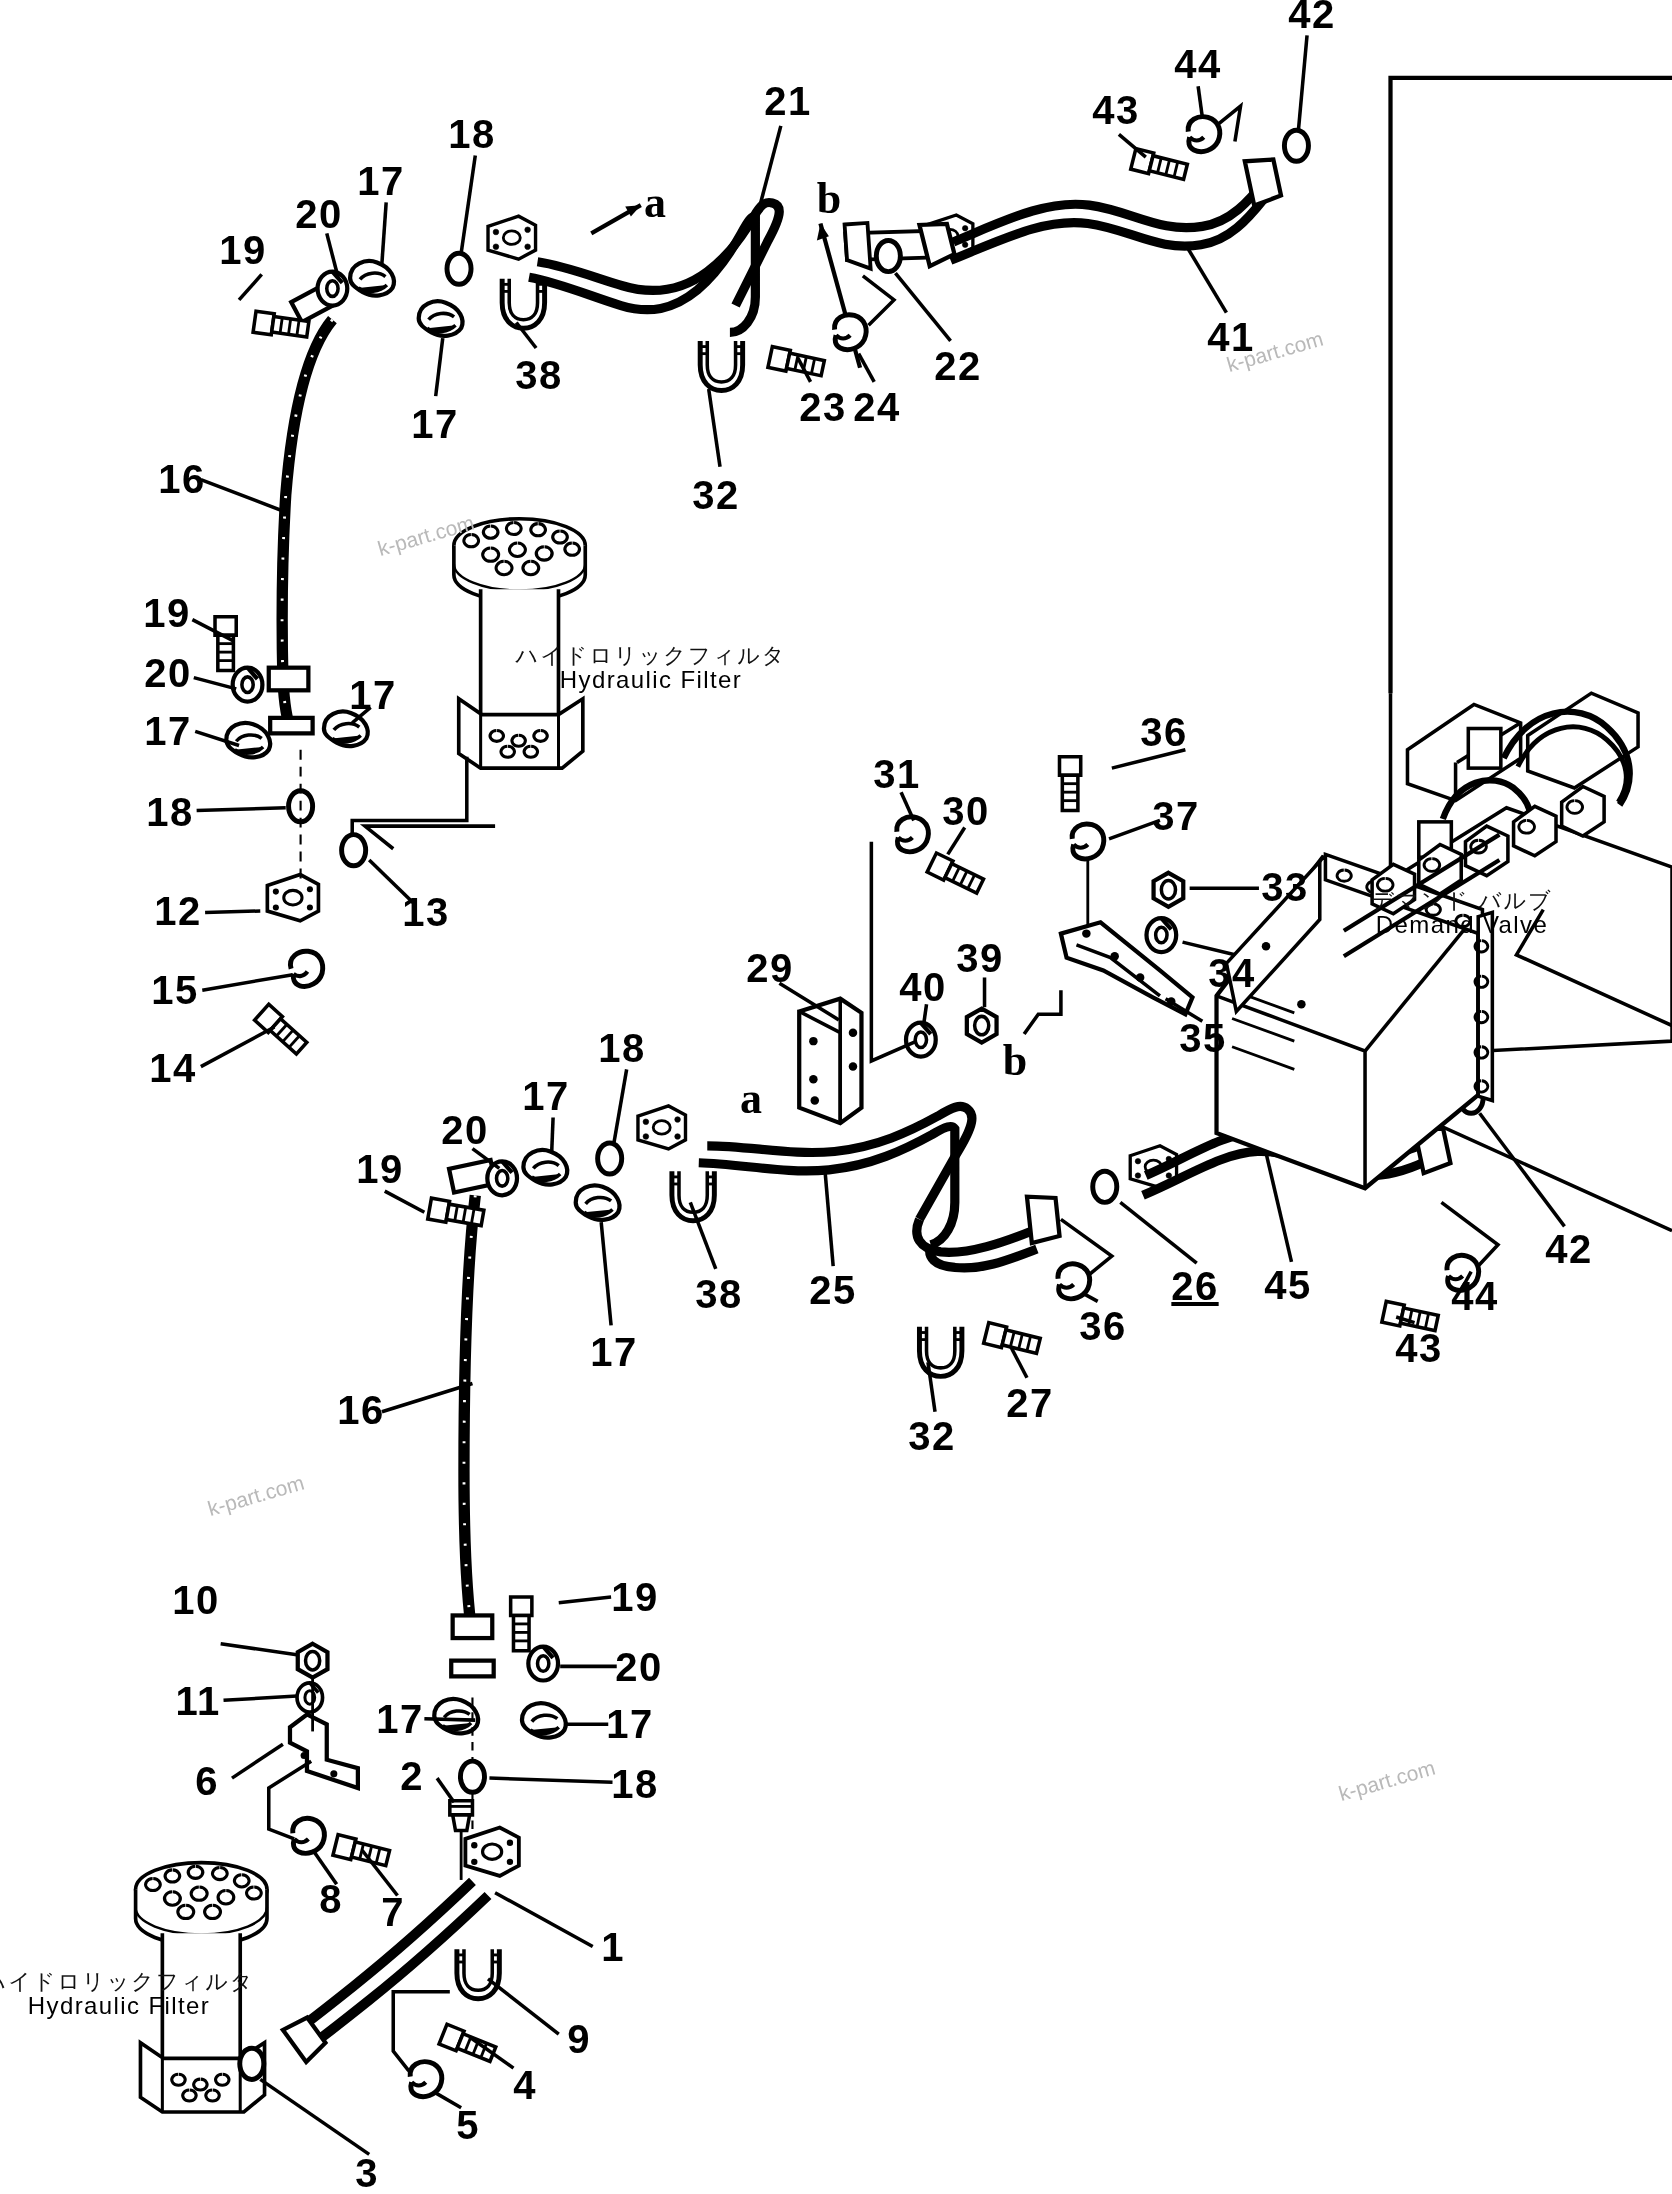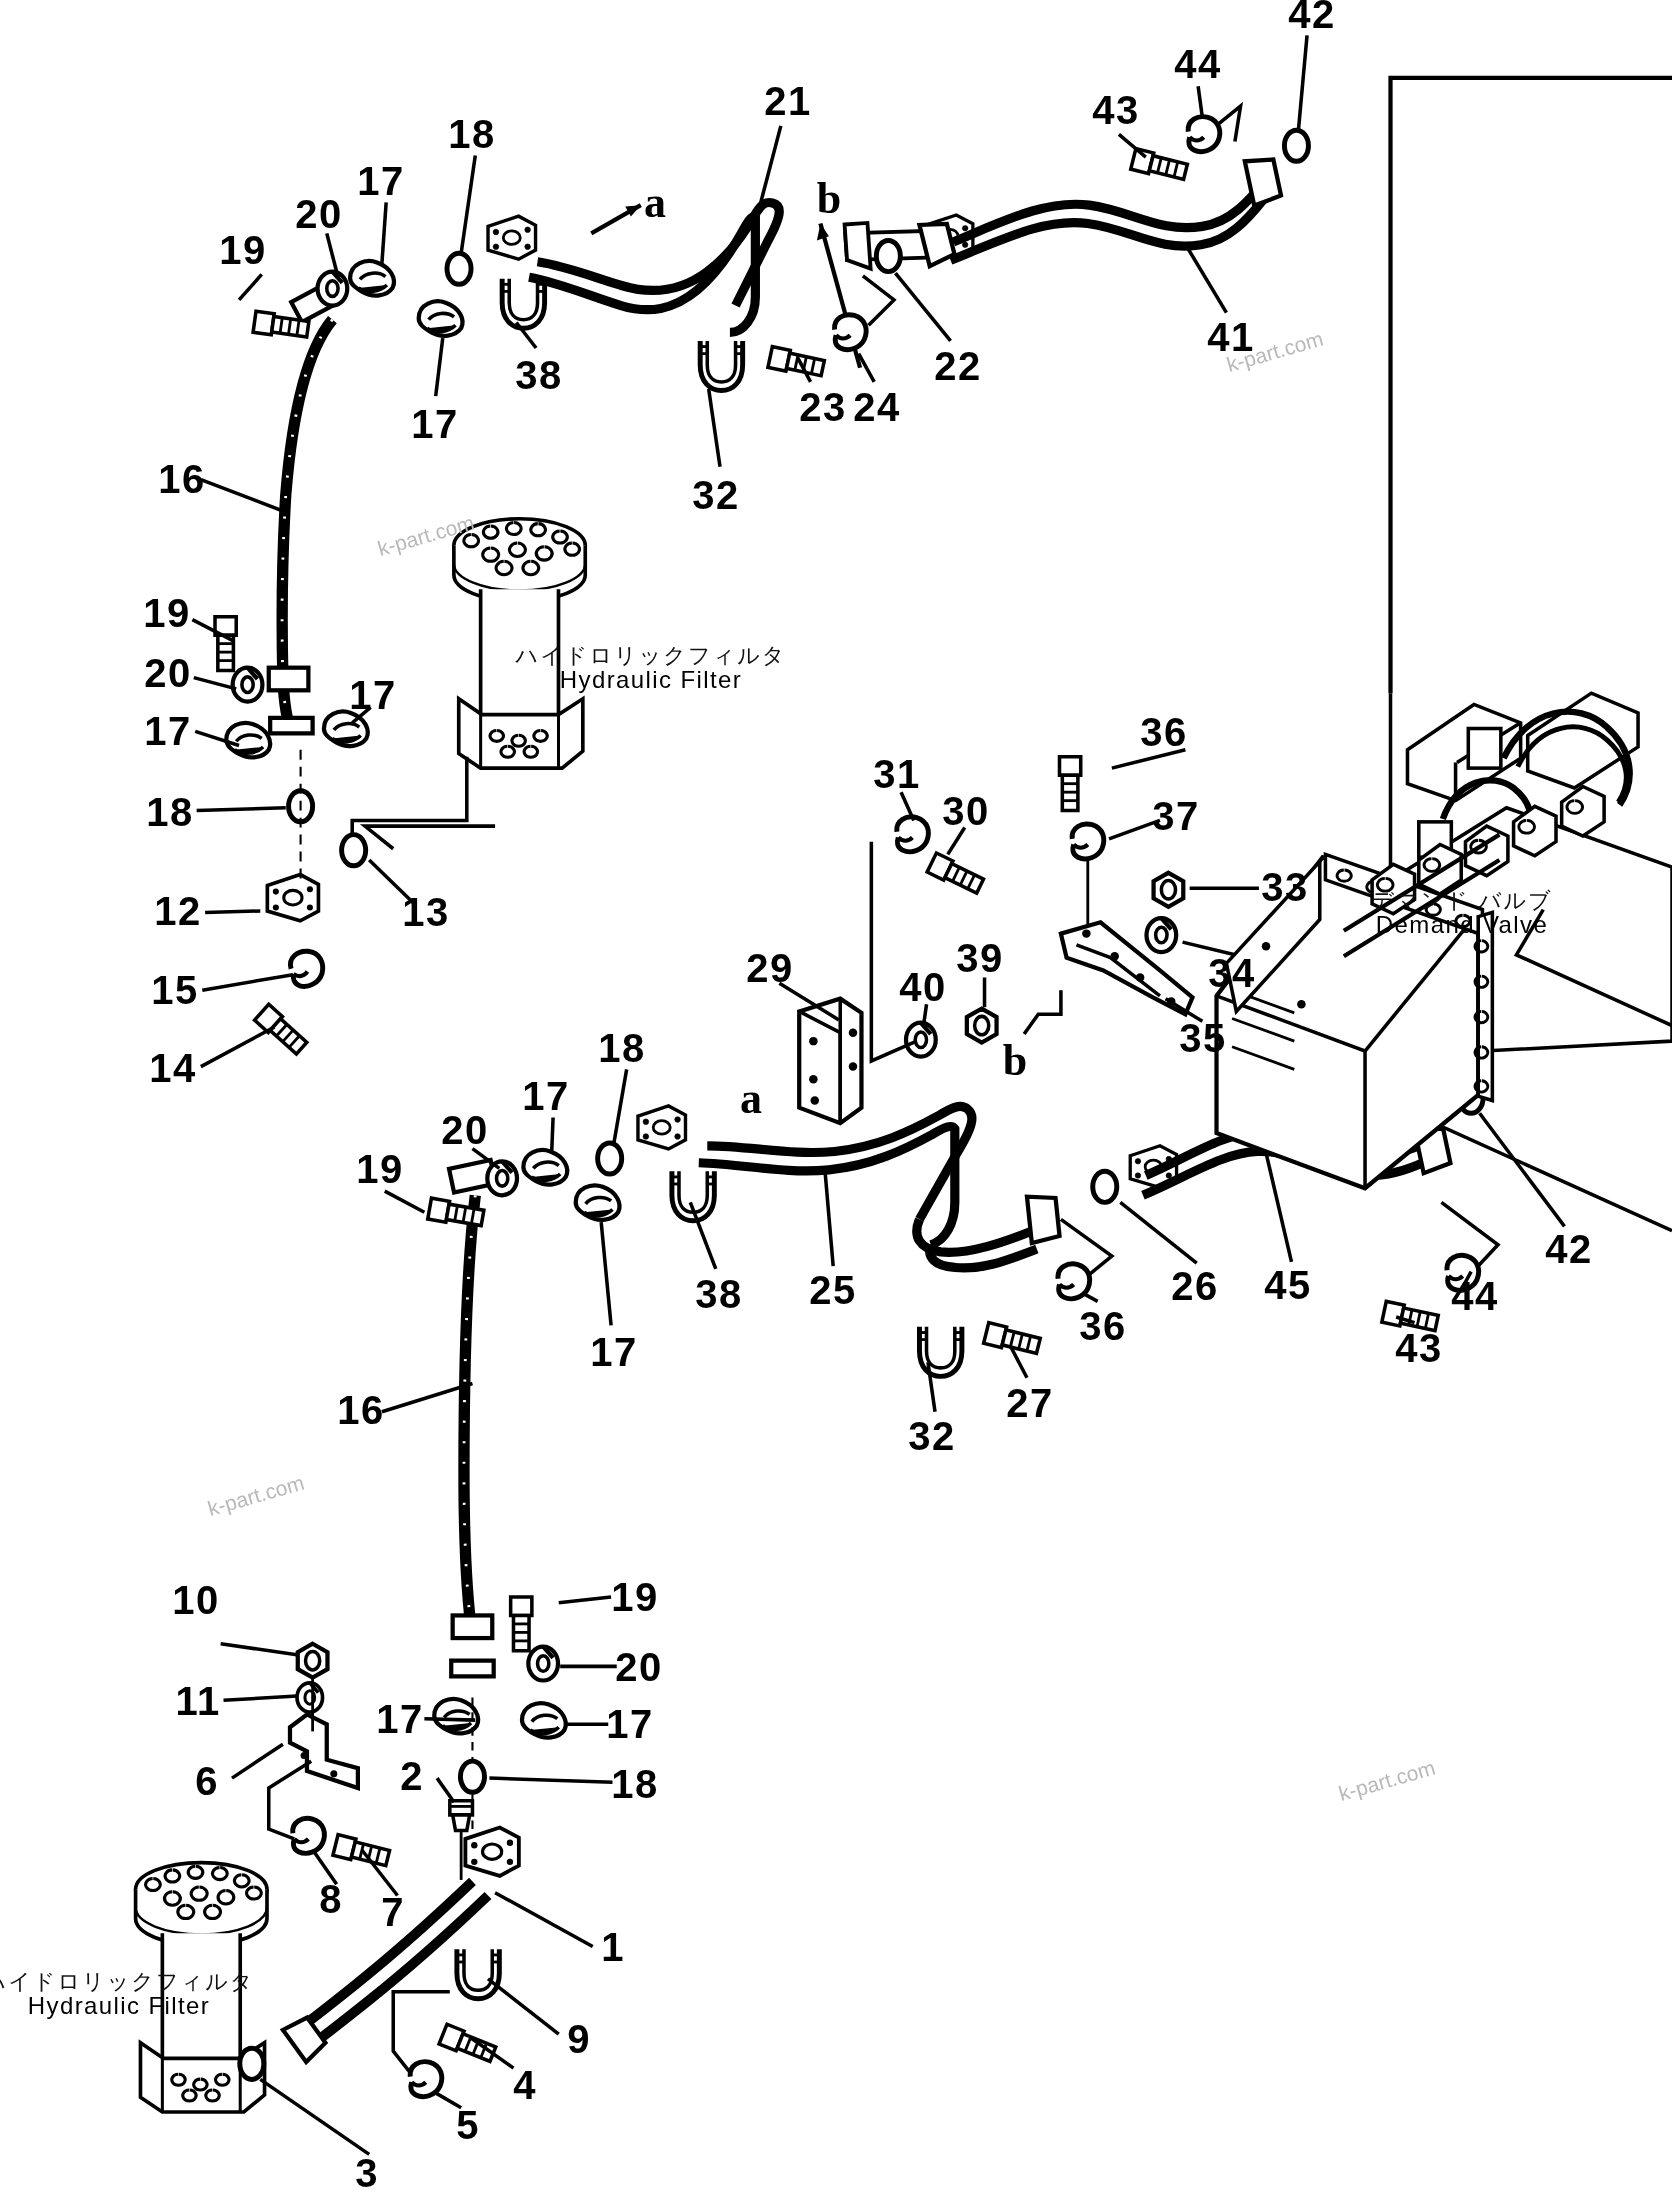--- a/index.html
+++ b/index.html
@@ -702,21 +702,21 @@
       <div class="calloutnum" style="left: 380px; top: 1169px;">19</div>
       <div class="calloutnum" style="left: 465px; top: 1130px;">20</div>
       <div class="calloutnum" style="left: 546px; top: 1096px;">17</div>
       <div class="calloutnum" style="left: 622px; top: 1048px;">18</div>
       <div class="calloutnum" style="left: 614px; top: 1352px;">17</div>
       <div class="calloutnum" style="left: 719px; top: 1294px;">38</div>
       <div class="calloutnum" style="left: 833px; top: 1290px;">25</div>
       <div class="calloutnum" style="left: 932px; top: 1436px;">32</div>
       <div class="calloutnum" style="left: 1030px; top: 1403px;">27</div>
       <div class="calloutnum" style="left: 1103px; top: 1326px;">36</div>
-      <div class="calloutnum" style="left: 1195px; top: 1286px;">26</div>
+      <div class="calloutnum" style="left: 1195px; top: 1286px; text-decoration: underline;">26</div>
       <div class="calloutnum" style="left: 1288px; top: 1285px;">45</div>
       <div class="calloutnum" style="left: 1419px; top: 1348px;">43</div>
       <div class="calloutnum" style="left: 1475px; top: 1296px;">44</div>
       <div class="calloutnum" style="left: 1569px; top: 1249px;">42</div>
       <div class="calloutnum" style="left: 361px; top: 1410px;">16</div>
       <div class="calloutnum" style="left: 635px; top: 1597px;">19</div>
       <div class="calloutnum" style="left: 639px; top: 1667px;">20</div>
       <div class="calloutnum" style="left: 400px; top: 1719px;">17</div>
       <div class="calloutnum" style="left: 630px; top: 1724px;">17</div>
       <div class="calloutnum" style="left: 635px; top: 1784px;">18</div>

